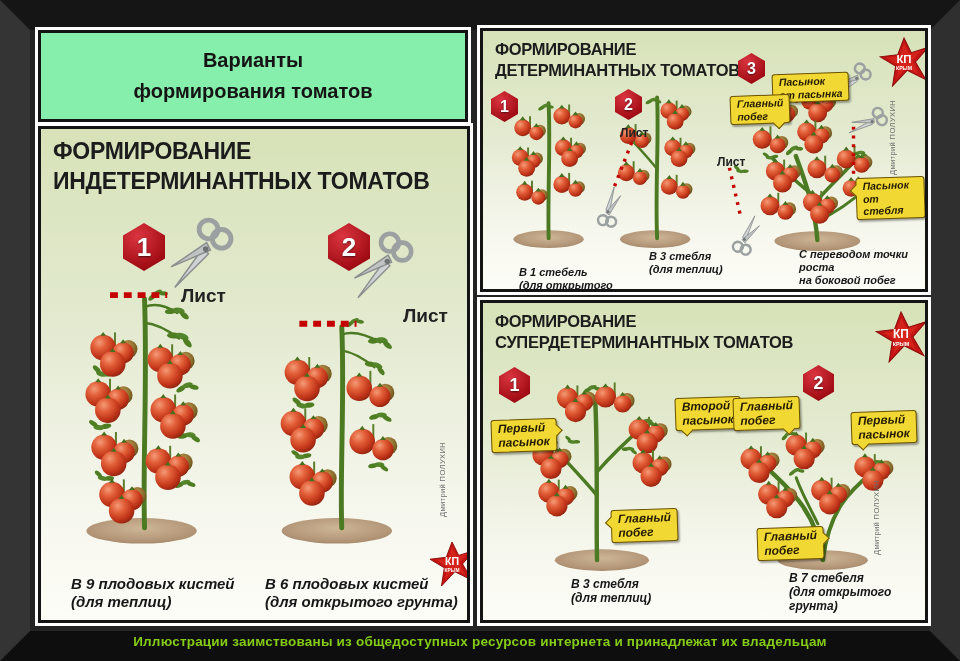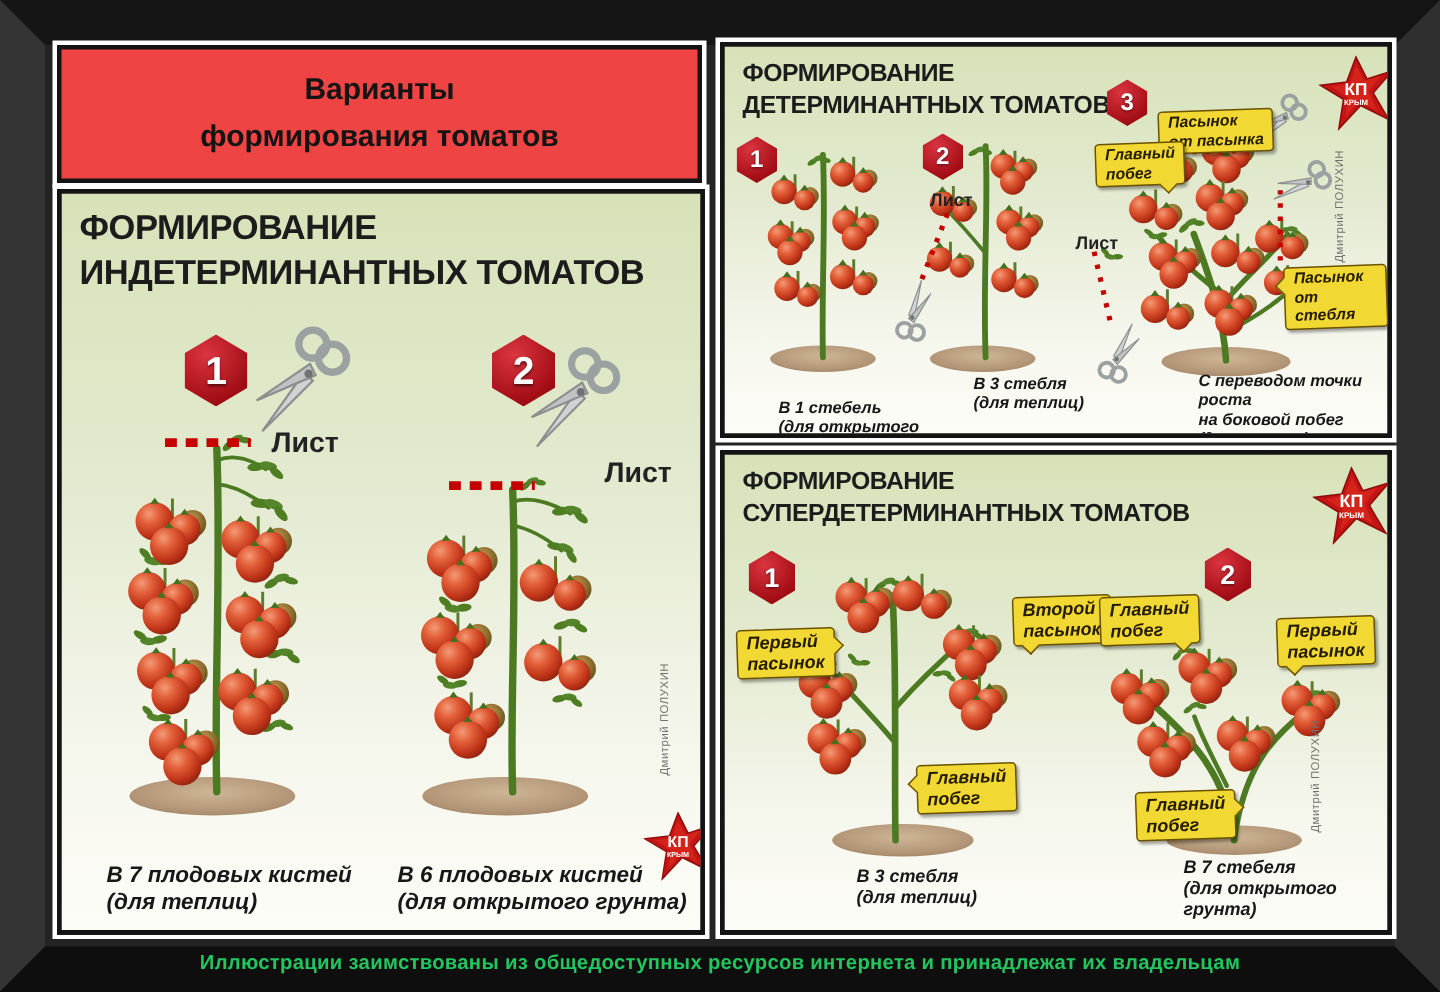--- a/index.html
+++ b/index.html
@@ -2,21 +2,21 @@
 <html><head>
 <meta charset="utf-8">
 <style>
   html,body{margin:0;padding:0;background:#000;}
   .stage{position:relative;width:960px;height:661px;background:#232323;overflow:hidden;
          font-family:"Liberation Sans",sans-serif;}
   .bevel{position:absolute;inset:0;border:30px solid;box-sizing:border-box;
          border-color:#151515 #2f2f2f #0e0e0e #343434;pointer-events:none;}
   .panel{position:absolute;box-sizing:border-box;border:3px solid #141414;
          box-shadow:0 0 0 3px #fff; background:linear-gradient(180deg,#d7e2b8 0%,#e3ead0 40%,#f4f5ea 72%,#fdfdf8 100%);overflow:hidden;}
-  .titlebox{position:absolute;left:38px;top:30px;width:424px;height:86px;background:#ef4444;
+  .titlebox{position:absolute;left:38px;top:30px;width:424px;height:86px;background:#86efac;
          border:3px solid #141414;box-shadow:0 0 0 3px #fff;display:flex;align-items:center;justify-content:center;}
   .titlebox .t{font-weight:bold;font-size:20px;line-height:1.55;color:#141414;text-align:center;white-space:pre-line;}
   .hd{position:absolute;top:8px;left:12px;font-weight:bold;color:#1c1c1c;white-space:pre-line;
       letter-spacing:-0.3px;line-height:1.3;}
   #panel-left .hd{font-size:23px;}
   #panel-tr .hd,#panel-br .hd{font-size:16.5px;}
   .plants{position:absolute;left:0;top:0;width:100%;height:100%;}
   .badge{position:absolute;display:flex;align-items:center;justify-content:center;color:#fff;font-weight:bold;
          background:radial-gradient(circle at 35% 28%,#da3540,#a30d15 70%,#7e0a10);
          clip-path:polygon(50% 0,100% 26%,100% 74%,50% 100%,0 74%,0 26%);
@@ -36,21 +36,21 @@
   .tail-lt::after{left:-5px;top:7px;transform:rotate(135deg);}
   .leaflab{position:absolute;font-weight:bold;color:#222;white-space:nowrap;}
   #panel-left .leaflab{font-size:19px;}
   #panel-tr .leaflab{font-size:12px;}
   .cap{position:absolute;font-style:italic;font-weight:bold;color:#171717;white-space:pre-line;line-height:1.18;}
   #panel-left .cap{font-size:15px;}
   #panel-tr .cap{font-size:11px;}
   #panel-br .cap{font-size:12px;}
   .credit{position:absolute;font-size:7.5px;color:#707070;white-space:nowrap;transform:rotate(-90deg);letter-spacing:.4px;}
   .kplogo{position:absolute;}
-  .footer{position:absolute;left:30px;right:30px;top:634px;text-align:center;color:#22c55e;
+  .footer{position:absolute;left:30px;right:30px;top:634px;text-align:center;color:#84cc16;
           font-weight:bold;font-size:13.5px;letter-spacing:.2px;}
   svg text.kp{font-family:"Liberation Sans",sans-serif;font-weight:bold;fill:#fff;}
 </style>
 </head>
 <body>
 
 <svg width="0" height="0" style="position:absolute" aria-hidden="true">
   <defs>
     <radialGradient id="gTom" cx="35%" cy="30%" r="75%">
       <stop offset="0" stop-color="#f49a77"></stop>
@@ -221,21 +221,21 @@
         <g transform="translate(352 140) rotate(180) scale(1.8)">
           <use href="#scis"></use>
         </g>
       </svg>
     <div class="hd">ФОРМИРОВАНИЕ
 ИНДЕТЕРМИНАНТНЫХ ТОМАТОВ</div>
     <div class="badge big" style="left:82px;top:94px;">1</div>
     <div class="badge big" style="left:287px;top:94px;">2</div>
     <div class="leaflab" style="left:140px;top:156px;">Лист</div>
     <div class="leaflab" style="left:362px;top:176px;">Лист</div>
-    <div class="cap" style="left:30px;top:446px;">В 7 плодовых кистей
+    <div class="cap" style="left:30px;top:446px;">В 9 плодовых кистей
 (для теплиц)</div>
     <div class="cap" style="left:224px;top:446px;">В 6 плодовых кистей
 (для открытого грунта)</div>
     <div class="credit" style="left:364px;top:346px;">Дмитрий ПОЛУХИН</div>
     <div class="kplogo" style="left:388px;top:412px;">
       <svg width="46" height="46" viewBox="0 0 48 48">
         <use href="#kpstar"></use>
         <text class="kp" x="24" y="25" font-size="11" text-anchor="middle">КП</text>
         <text class="kp" x="24" y="32" font-size="5" text-anchor="middle">КРЫМ</text>
       </svg>

